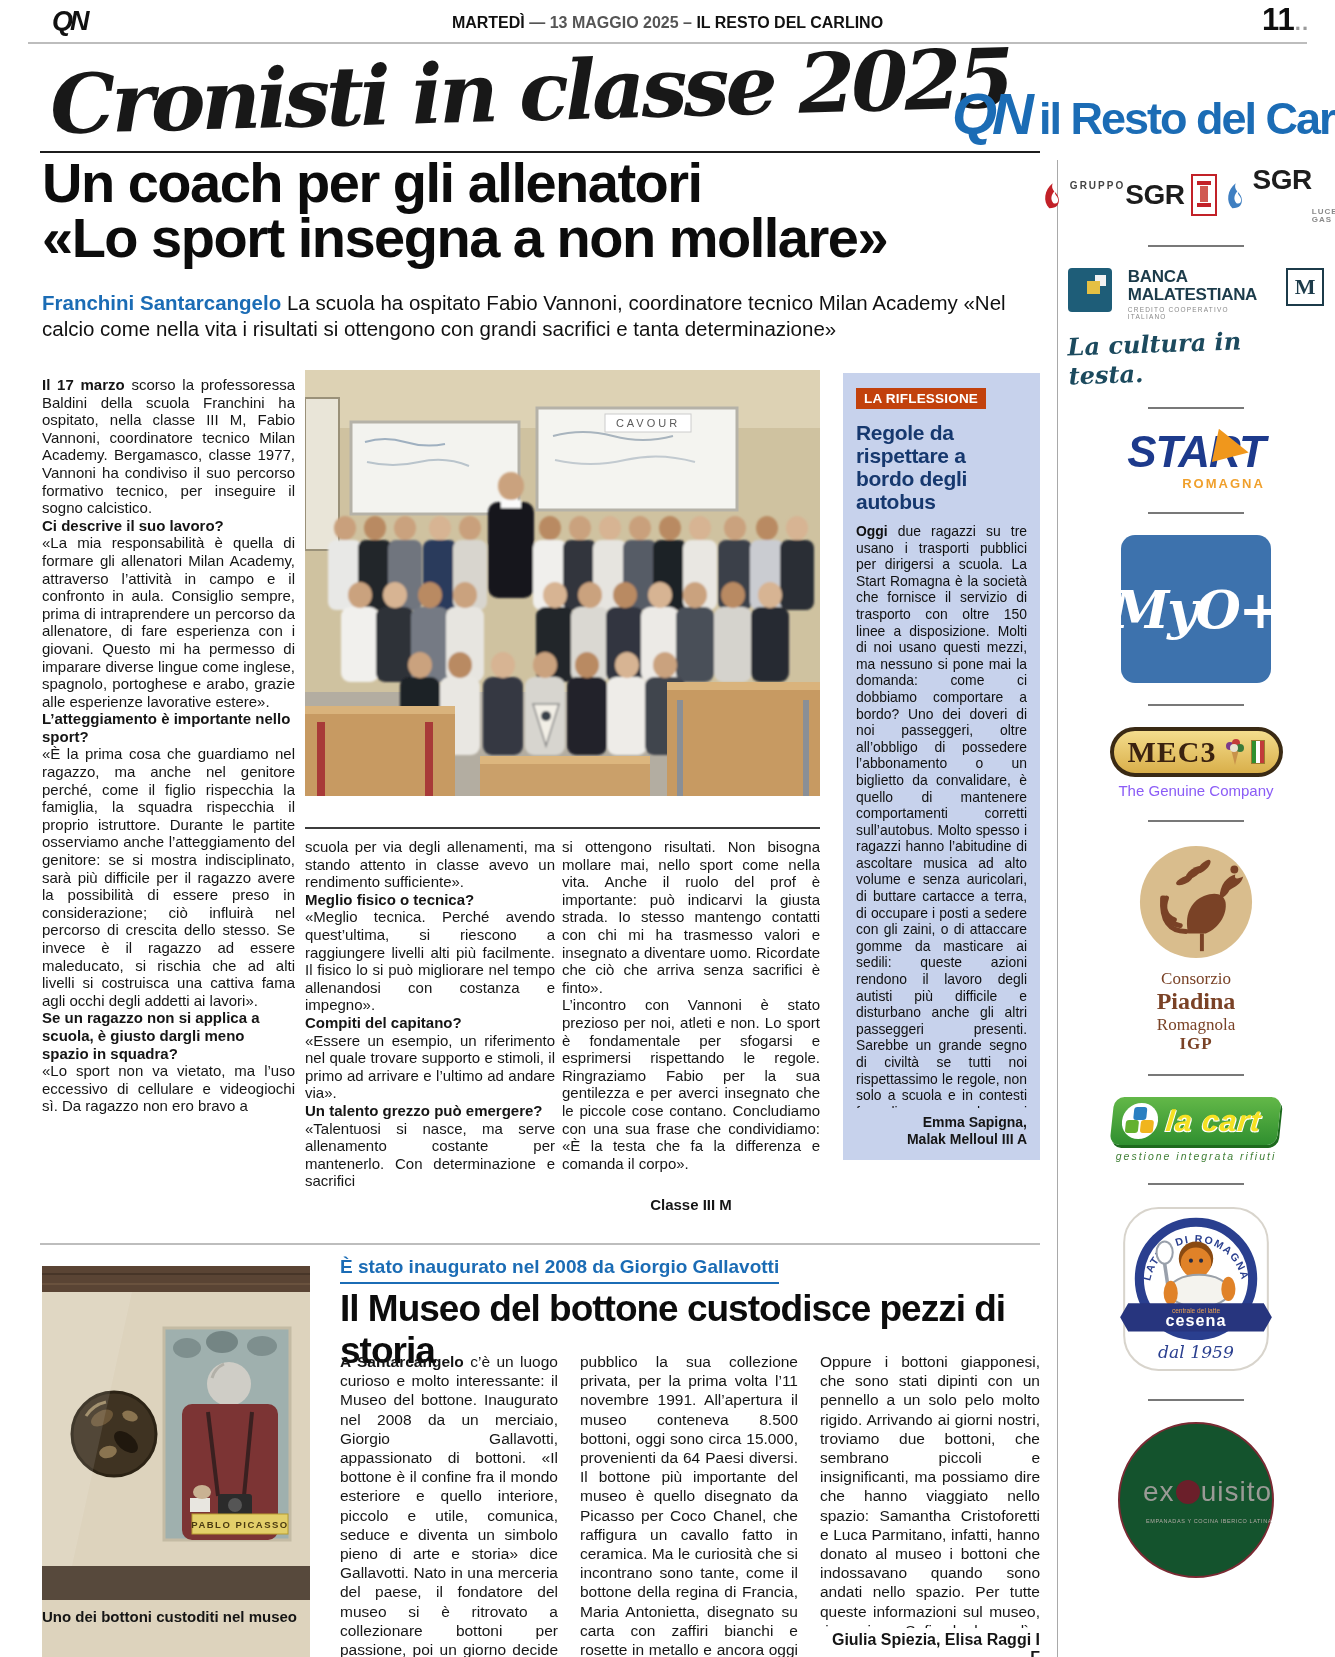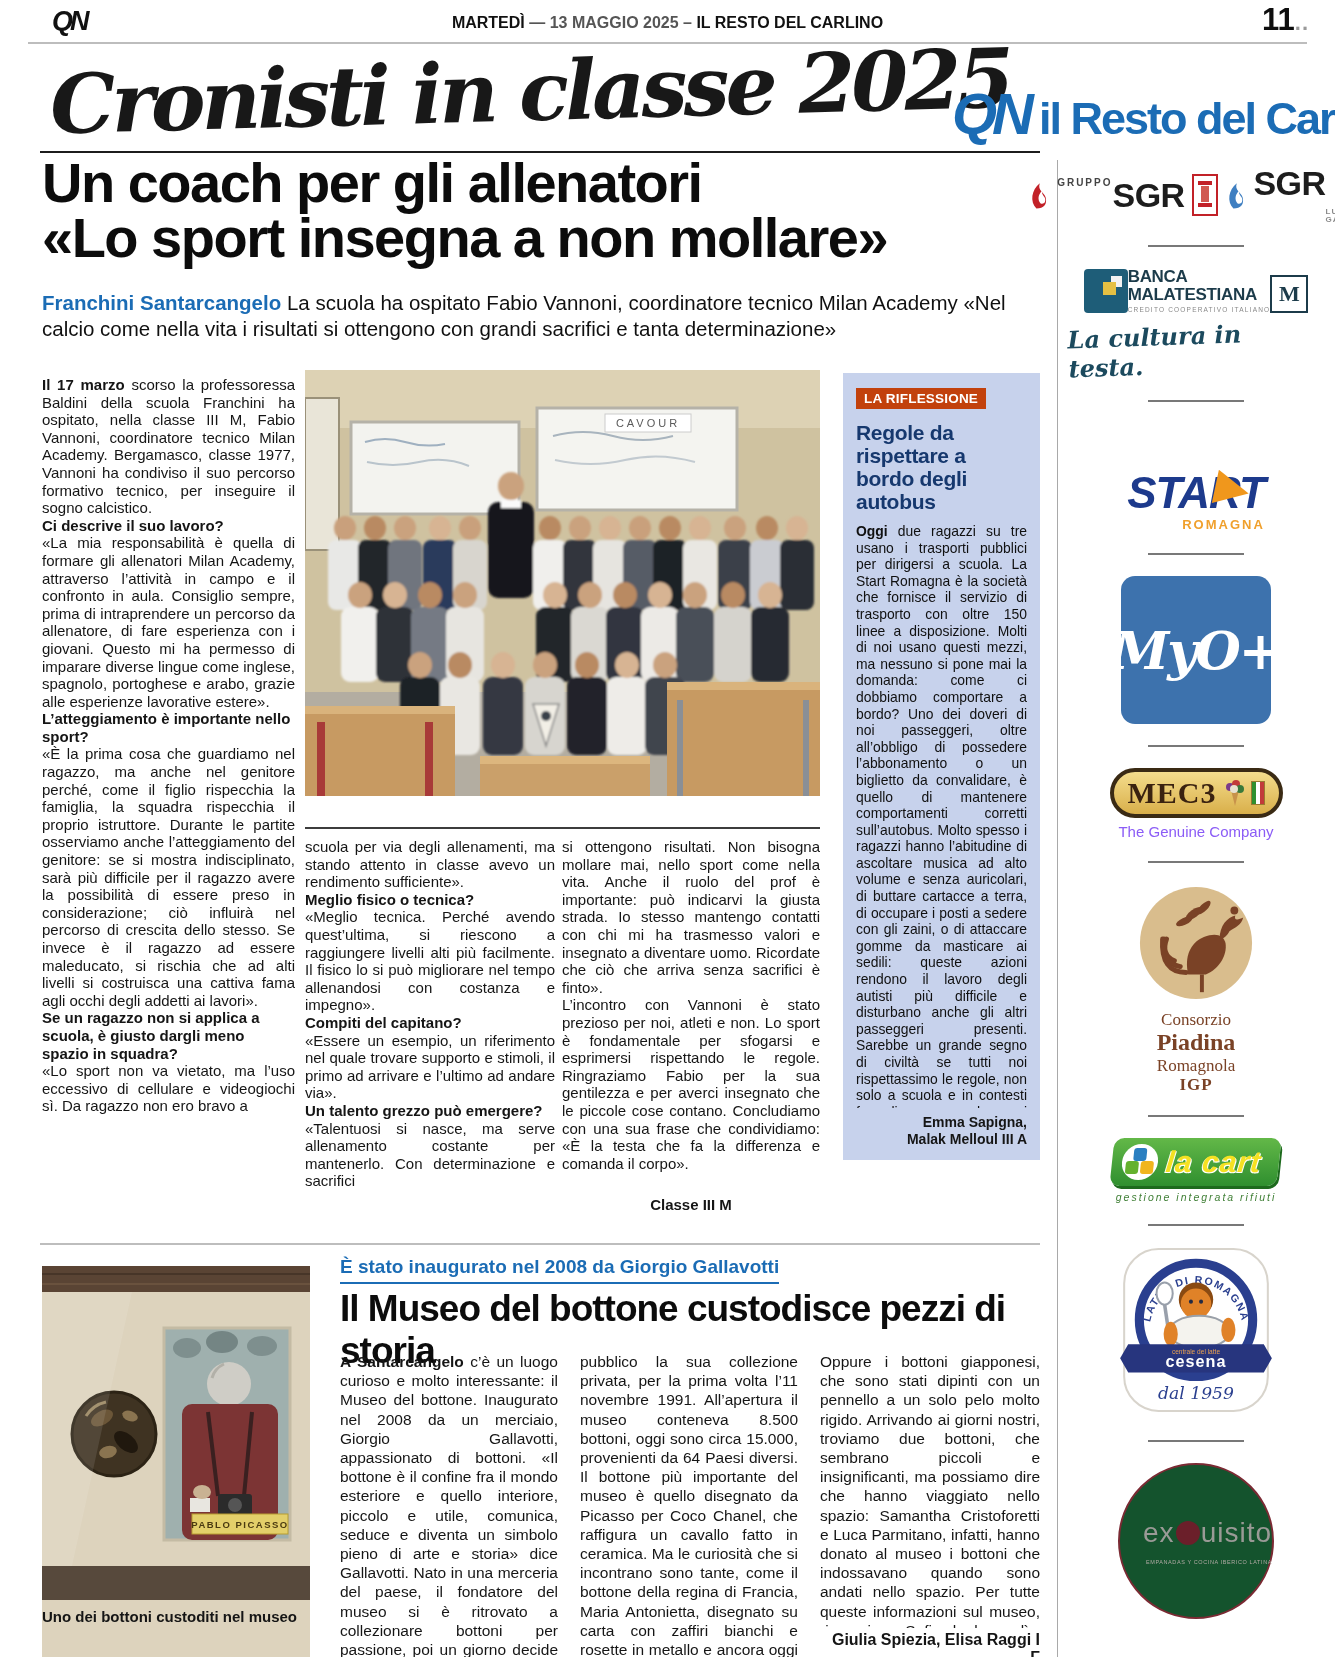--- a/index.html
+++ b/index.html
@@ -55,37 +55,37 @@
 
   
   .rail-rule{left:1057px;top:160px;width:1px;height:1497px;background:#a9a9a9;}
   .rail{left:1068px;top:166px;width:256px;display:flex;flex-direction:column;align-items:center;}
   .sep{width:96px;height:2px;background:#787878;margin:21px 0;}
   .logo-item{display:flex;flex-direction:column;align-items:center;}
 
   .sgr-row{display:flex;align-items:center;gap:7px;}
   .sgr-txt{display:flex;flex-direction:row;line-height:1;}
   .sgr-g{font-size:10px;letter-spacing:2px;color:#444;font-weight:700;}
-  .sgr-n{font-size:34px;font-weight:900;color:#1d1d1d;letter-spacing:-0.5px;}
+  .sgr-n{font-size:28px;font-weight:900;color:#1d1d1d;letter-spacing:-0.5px;}
   .sgr-sub{font-size:8px;letter-spacing:1px;color:#8a8a8a;font-weight:700;margin-top:42px;}
   .sgr-col{width:26px;height:38px;border:2px solid #c22128;background:#fff;display:flex;align-items:center;justify-content:center;}
 
   .banca{display:flex;flex-direction:column;align-items:center;}
-  .banca-row{display:flex;align-items:flex-end;gap:0;}
+  .banca-row{display:flex;align-items:flex-start;gap:16px;}
   .banca-sq{width:44px;height:44px;background:#1e5d78;border-radius:4px;position:relative;}
   .banca-sq .w{position:absolute;right:6px;top:7px;width:11px;height:11px;background:#f2f2f2;}
   .banca-sq .y{position:absolute;right:12px;top:13px;width:13px;height:13px;background:#e5c043;}
   .banca-name{font-weight:800;font-size:17px;line-height:18px;color:#1c3b4a;letter-spacing:-0.3px;}
   .banca-sub{font-size:6.5px;letter-spacing:1.2px;color:#888;margin-top:2px;}
   .banca-seal{width:34px;height:34px;border:2px solid #1c3b4a;display:flex;align-items:center;justify-content:center;
               font-family:"Liberation Serif",serif;font-weight:700;font-size:22px;color:#1c3b4a;}
   .banca-tag{font-family:"DejaVu Serif",serif;font-style:italic;font-weight:700;font-size:24px;color:#1c4a5e;
              margin-top:8px;transform:rotate(-2deg);}
 
-  .start-wrap{position:relative;margin-top:48px;}
+  .start-wrap{position:relative;}
   .start-name{font-size:44px;font-weight:900;font-style:italic;color:#1d3a8c;letter-spacing:-1px;line-height:1;}
   .start-tri{position:absolute;left:88px;top:2px;width:0;height:0;border-left:34px solid #f0971c;
              border-top:17px solid transparent;border-bottom:17px solid transparent;transform:rotate(12deg);}
   .start-sub{align-self:flex-end;font-size:13px;font-weight:800;color:#f0a02c;letter-spacing:2px;margin-top:2px;}
 
   .myo{width:150px;height:148px;background:#3d72ad;border-radius:14px;display:flex;align-items:center;justify-content:center;}
   .myo-txt{font-family:"DejaVu Serif",serif;font-style:italic;font-weight:700;font-size:52px;color:#fff;letter-spacing:-2px;}
 
   .mec3-badge{display:flex;align-items:center;gap:6px;background:linear-gradient(#f4dd8d,#d9af4a);
               border:4px solid #3a2a14;border-radius:26px;padding:4px 14px;}

